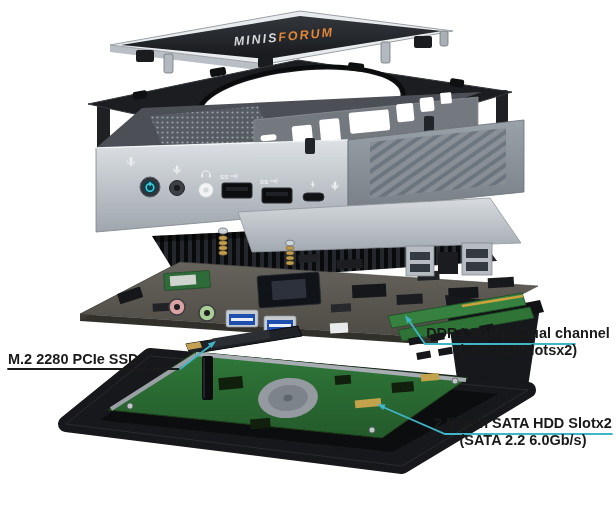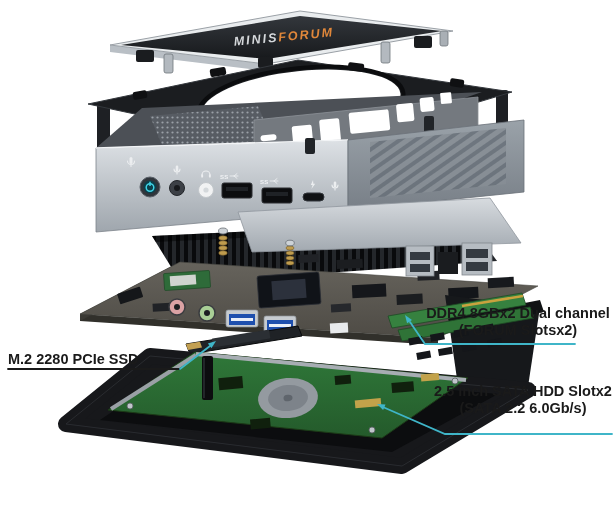--- a/index.html
+++ b/index.html
@@ -1,21 +1,21 @@
 <!DOCTYPE html>
 <html><head>
 <meta charset="utf-8">
 <style>
   html,body{margin:0;padding:0;background:#ffffff;}
   .stage{position:relative;width:616px;height:507px;background:#ffffff;overflow:hidden;
          font-family:"Liberation Sans",sans-serif;}
   .stage svg{position:absolute;left:0;top:0;}
   .lbl{position:absolute;font-weight:700;font-size:14.5px;color:#1a1a1a;white-space:nowrap;
        line-height:17px;text-align:right;}
-  .lbl.center{text-align:center;}
+  .lbl.center{text-align:center;margin-top:20px;}
   .logo-a{fill:#d5d8db;}
   .logo-b{fill:#e0873a;}
   .cutout{fill:#ffffff;}
   .icon{stroke:#eceef0;fill:none;stroke-width:1.1;stroke-linecap:round;}
   .icon-fill{fill:#eceef0;stroke:none;}
   .usbtxt{font-size:6px;font-weight:700;fill:#f0f2f4;letter-spacing:.2px;}
 </style>
 </head>
 <body>
 
@@ -333,18 +333,18 @@
   </g>
 </svg>
 
 <div class="lbl" style="left:8px;top:351px;">M.2 2280 PCIe SSD</div>
 
 <div class="lbl center" style="left:420px;top:305px;width:196px;">
   <div>DDR4 8GBx2 Dual channel</div>
   <div>(FORUM Slotsx2)</div>
 </div>
 
-<div class="lbl center" style="left:430px;top:383px;width:186px;">
+<div class="lbl center" style="left:430px;top:395px;width:186px;">
   <div>2.5 inch SATA HDD Slotx2</div>
   <div>(SATA 2.2 6.0Gb/s)</div>
 </div>
 
 </div>
 
 </body></html>

